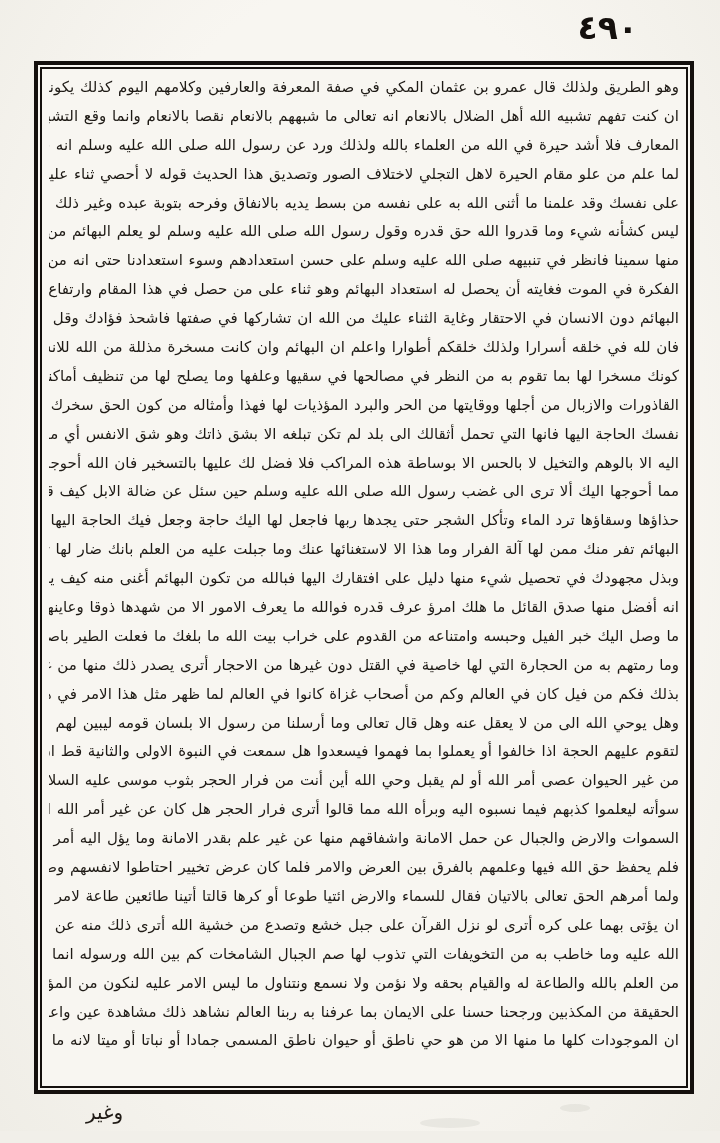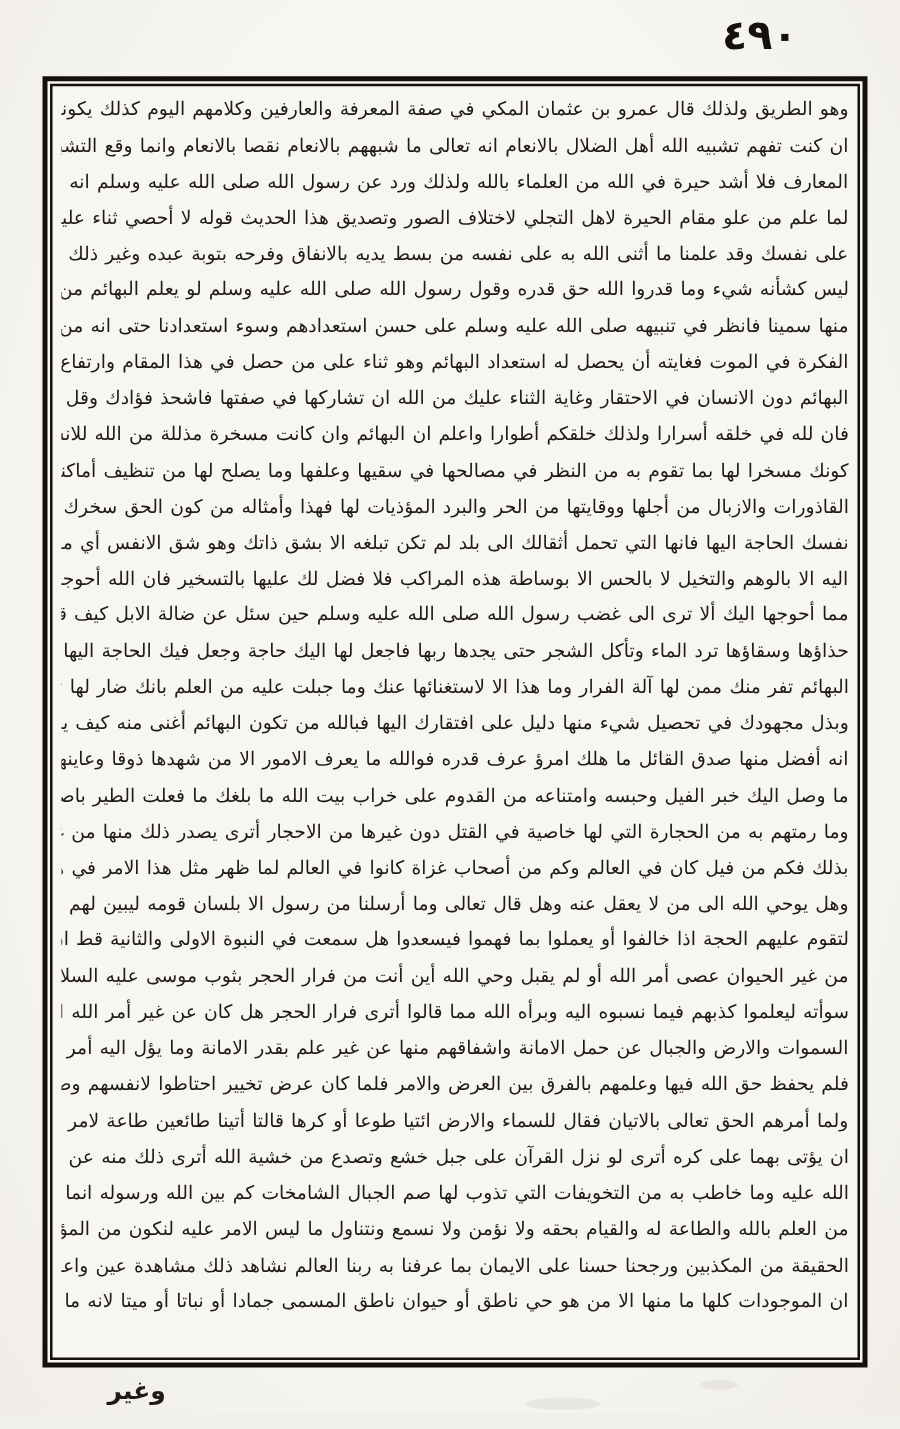--- a/index.html
+++ b/index.html
@@ -71,21 +71,21 @@
   .text-line.centered {
     text-align: center;
     text-align-last: center;
     word-spacing: 4px;
   }
   .catchword {
     position: absolute;
     top: 1100px;
     left: 86px;
     font-size: 20px;
-    font-weight: 700;
+    font-weight: 400;
     color: #201b16;
     direction: rtl;
   }
   
   .smudge { position: absolute; background: rgba(90,85,75,0.08); border-radius: 50%; pointer-events: none; }
   .s1 { width: 60px; height: 10px; top: 1118px; left: 420px; }
   .s2 { width: 30px; height: 8px;  top: 1104px; left: 560px; }
 </style>
 </head>
 <body>

